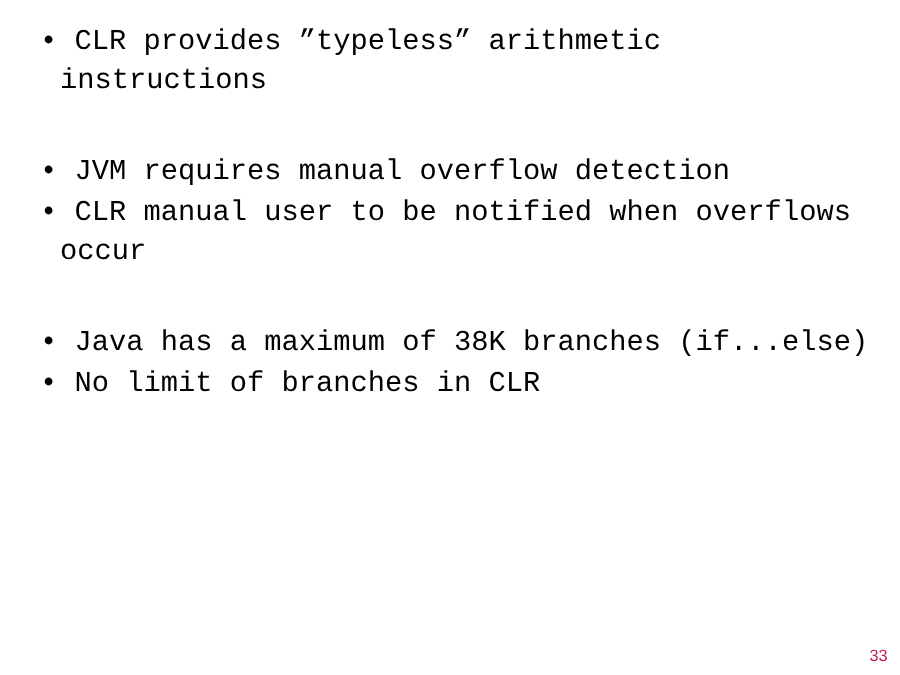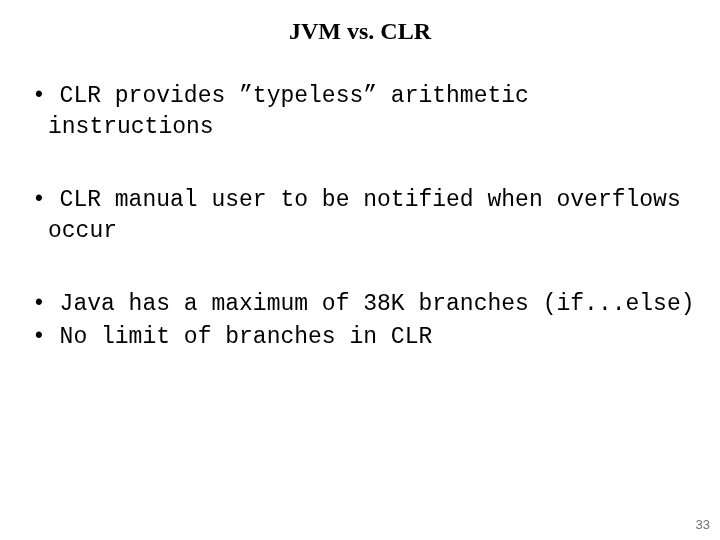--- a/index.html
+++ b/index.html
@@ -36,34 +36,34 @@
     }
     .bullet::before {
       content: "• ";
     }
     .page-number {
       position: absolute;
       right: 10px;
       bottom: 8px;
       font-size: 13px;
       font-family: Arial, sans-serif;
-      color: #737373;
+      color: #be185d;
     }
   </style>
 </head>
 <body>
 
 <div class="slide">
-  <div class="title">JVM vs. CLR</div>
 
   <div class="bullet-group">
     <div class="bullet">CLR provides ”typeless” arithmetic instructions</div>
   </div>
 
   <div class="bullet-group">
+    <div class="bullet">JVM requires manual overflow detection</div>
     <div class="bullet">CLR manual user to be notified when overflows occur</div>
   </div>
 
   <div class="bullet-group">
     <div class="bullet">Java has a maximum of 38K branches (if...else)</div>
     <div class="bullet">No limit of branches in CLR</div>
   </div>
 </div>
 
 <div class="page-number">33</div>

